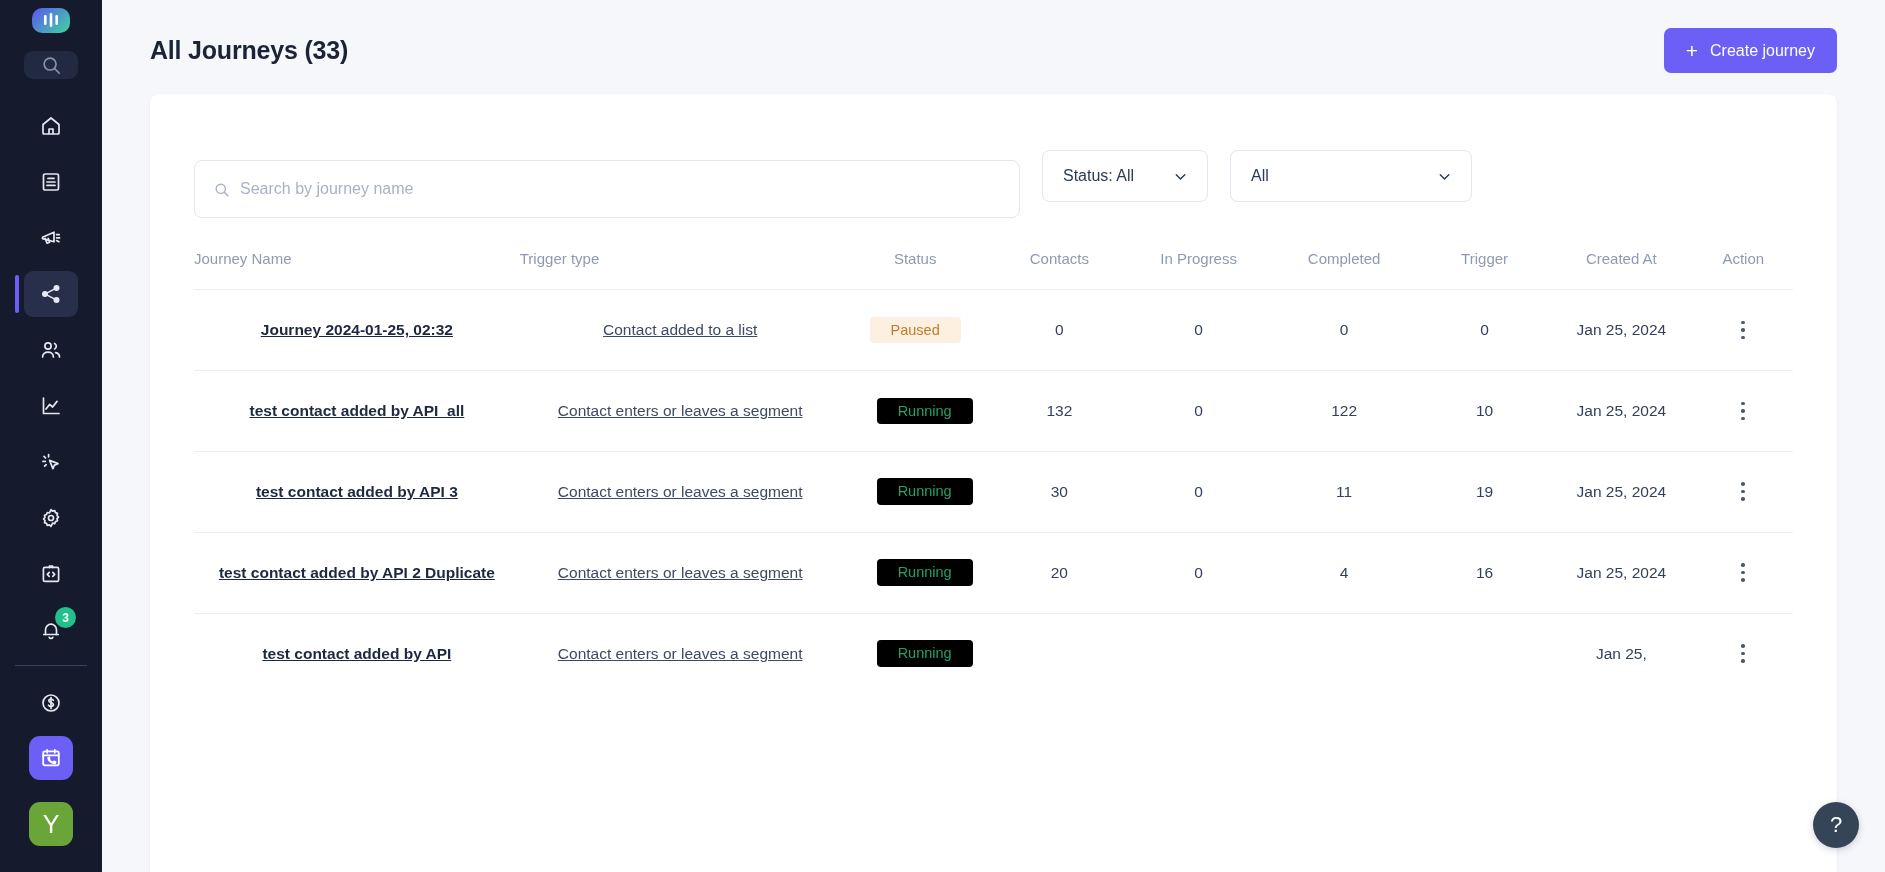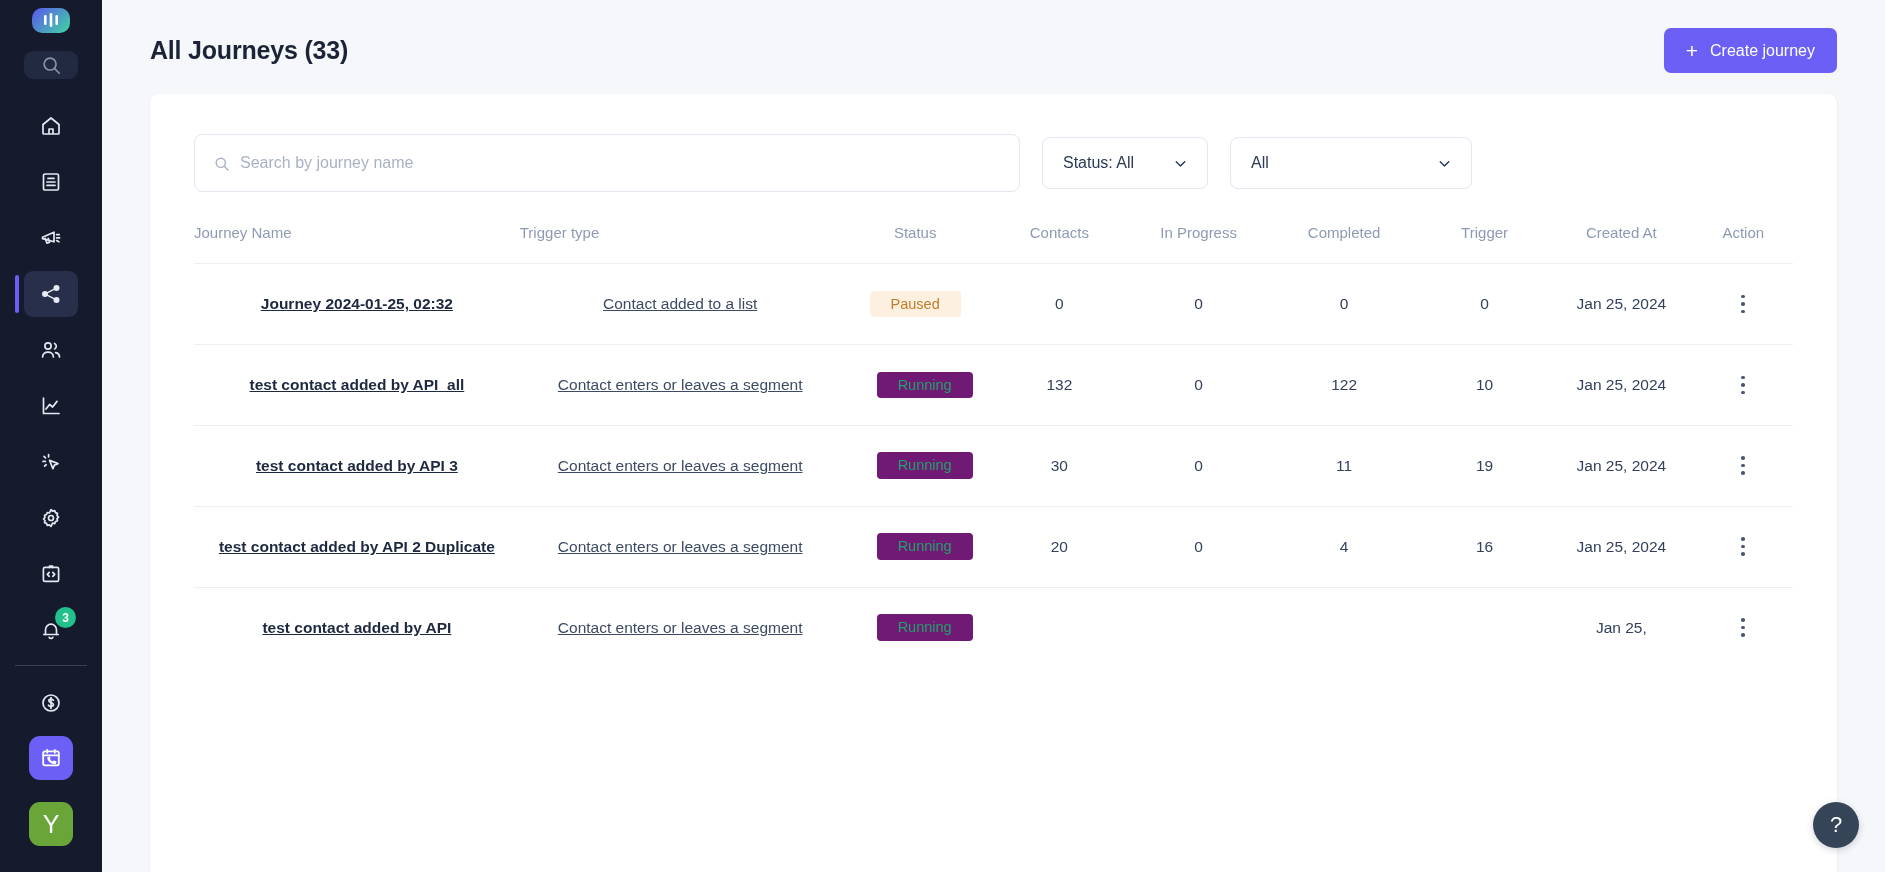--- a/index.html
+++ b/index.html
@@ -79,21 +79,21 @@
   .card {
     margin: 21px 48px 0 48px;
     background: #fff; border-radius: 9px;
     box-shadow: 0 1px 3px rgba(20,30,60,.07);
     padding: 0 0 0 0; height: 790px;
   }
   .filters { display: flex; align-items: center; gap: 22px; padding: 40px 44px 0 44px; }
   .search-wrap {
     flex: 0 0 826px; height: 58px;
     border: 1px solid #e2e6ef; border-radius: 8px;
-    display: flex; align-items: center; gap: 10px; padding: 12px 18px;
+    display: flex; align-items: center; gap: 10px; padding: 12px 18px; margin-top: 26px;
   }
   .search-wrap input {
     border: none; outline: none; flex: 1;
     font-size: 16px; color: #2b3a55;
     font-family: "Liberation Sans", sans-serif; background: transparent;
   }
   .search-wrap input::placeholder { color: #a9b2c4; }
   .select {
     height: 52px; border: 1px solid #e2e6ef; border-radius: 8px;
     display: flex; align-items: center; justify-content: space-between;
@@ -113,21 +113,21 @@
     padding: 26px 0; border-top: 1px solid #edeff4; vertical-align: middle;
   }
   tbody td.left { text-align: center; text-decoration: underline; }
   tbody td.name { font-weight: bold; color: #1e2940; font-size: 15.5px; line-height: 1.8; }
   tbody td.trigger { color: #3d4a63; line-height: 1.8; }
   tbody td.date { line-height: 1.8; }
   .badge {
     display: inline-block; padding: 6px 21px; border-radius: 4px;
     font-size: 14.5px; line-height: 1;
   }
-  .badge.running { background: #701a75; color: #23a06a; margin-left: 19px; }
+  .badge.running { background: #000000; color: #23a06a; margin-left: 19px; }
   .badge.paused { background: #fdf0e0; color: #c07c2a; }
   .dots { display: flex; flex-direction: column; align-items: center; gap: 4px; cursor: pointer; }
   .dots i { width: 3.5px; height: 3.5px; border-radius: 50%; background: #4b5875; display: block; }
 
   .help-btn {
     position: absolute; right: 26px; bottom: 24px;
     width: 46px; height: 46px; border-radius: 50%;
     background: #364458; color: #fff; font-size: 22px;
     display: flex; align-items: center; justify-content: center; cursor: pointer;
     box-shadow: 0 2px 7px rgba(20,30,60,.2);

